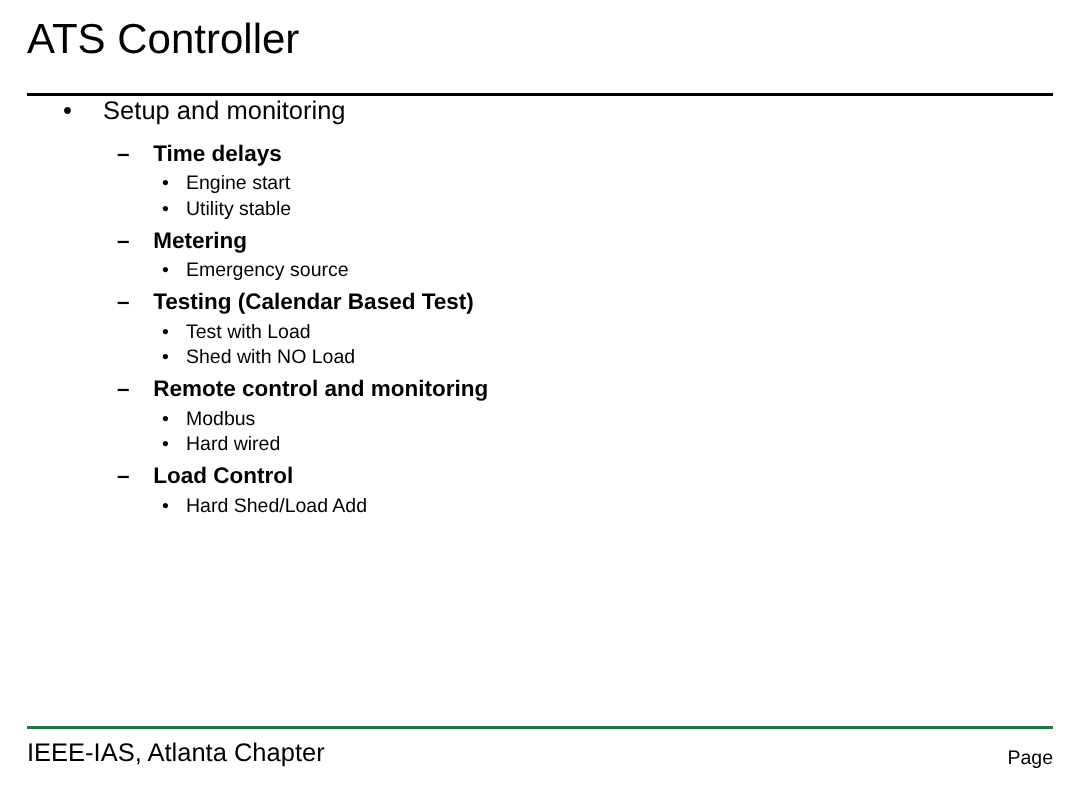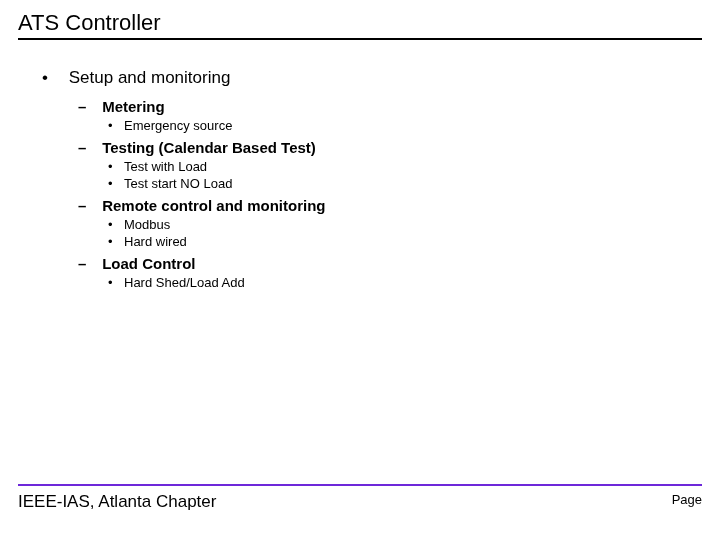--- a/index.html
+++ b/index.html
@@ -11,25 +11,24 @@
     background: #fff;
     position: relative;
   }
   .slide {
     width: 100%;
     height: 100%;
     padding: 10px 18px 0 18px;
     position: relative;
   }
   .title {
-    font-size: 22px;
+    font-size: 28px;
     font-weight: 400;
-    padding-bottom: 2px;
+    padding-bottom: 20px;
     border-bottom: 2px solid #000;
-    margin-bottom: 28px;
   }
   .content {
     padding-left: 24px;
   }
   .lvl1 {
     list-style: none;
     font-size: 17px;
     margin-bottom: 6px;
   }
   .lvl1 > li::before {
@@ -71,25 +70,25 @@
   .lvl3 > li::before {
     content: "•";
     display: inline-block;
     width: 16px;
   }
   .footer {
     position: absolute;
     left: 18px;
     right: 18px;
     bottom: 28px;
-    border-top: 2px solid #6d28d9;
+    border-top: 2px solid #15803d;
     padding-top: 6px;
     display: flex;
     justify-content: space-between;
-    align-items: flex-start;
+    align-items: flex-end;
   }
   .footer-left {
     font-size: 17px;
   }
   .footer-right {
     font-size: 13px;
   }
 </style>
 </head>
 <body>
@@ -97,30 +96,37 @@
 <div class="slide">
 
   <div class="title">ATS Controller</div>
 
   <div class="content">
     <ul class="lvl1">
       <li>
         <span>Setup and monitoring</span>
         <ul class="lvl2">
           <li>
+            <span>Time delays</span>
+            <ul class="lvl3">
+              <li><span>Engine start</span></li>
+              <li><span>Utility stable</span></li>
+            </ul>
+          </li>
+          <li>
             <span>Metering</span>
             <ul class="lvl3">
               <li><span>Emergency source</span></li>
             </ul>
           </li>
           <li>
             <span>Testing (Calendar Based Test)</span>
             <ul class="lvl3">
               <li><span>Test with Load</span></li>
-              <li><span>Test start NO Load</span></li>
+              <li><span>Shed with NO Load</span></li>
             </ul>
           </li>
           <li>
             <span>Remote control and monitoring</span>
             <ul class="lvl3">
               <li><span>Modbus</span></li>
               <li><span>Hard wired</span></li>
             </ul>
           </li>
           <li>

